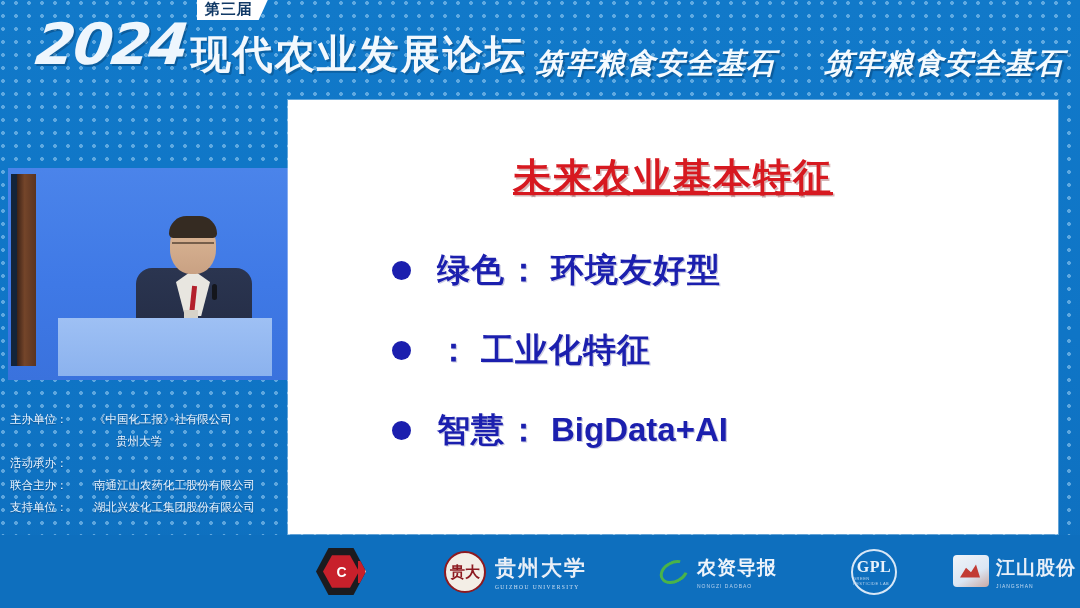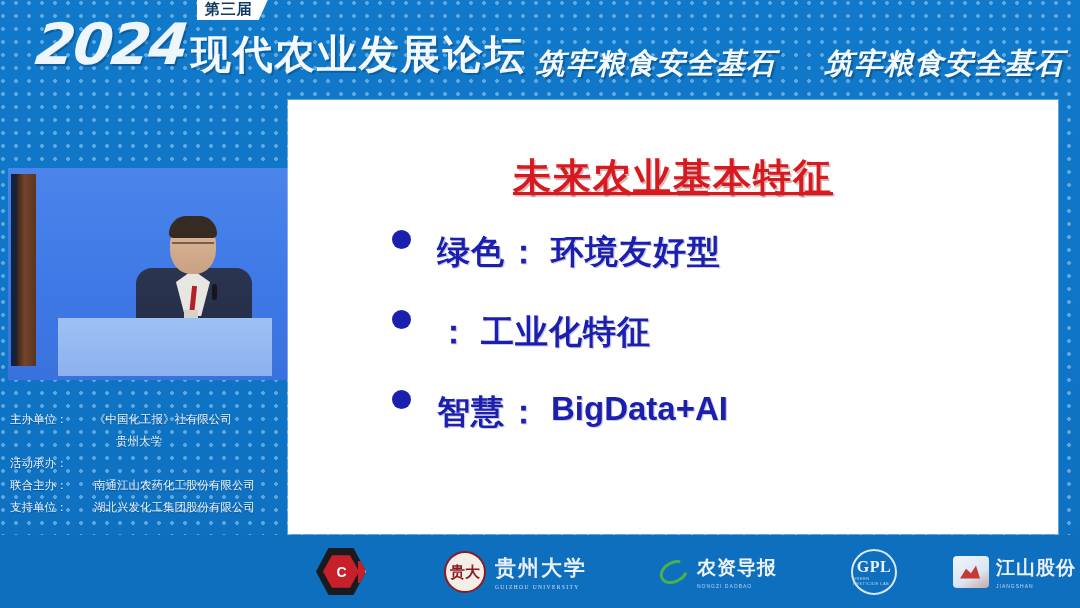--- a/index.html
+++ b/index.html
@@ -198,21 +198,21 @@
     text-shadow: 1.5px 1.5px 0 rgba(120,10,12,0.30);
     text-decoration: underline;
   }
   .bullets {
     position: absolute;
     left: 104px; top: 130px;
     right: 40px;
   }
   .bullet {
     display: flex;
-    align-items: flex-start;
+    align-items: center;
     height: 80px;
     font-size: 33px;
     font-weight: 700;
     color: #1b1fae;
     letter-spacing: 1px;
     font-family: "DejaVu Sans", sans-serif;
     text-shadow: 1.2px 1.2px 0 rgba(20,20,120,0.22);
   }
   .dot {
     width: 19px; height: 19px;
@@ -320,21 +320,21 @@
     width: 46px; height: 46px; border-radius: 50%;
     border: 2px solid #d8e7f6;
     display: flex; align-items: center; justify-content: center;
     flex-direction: column;
   }
   .gpl-t { color: #e9f2fb; font-size: 16px; font-weight: 700; letter-spacing: 0.5px;
            font-family: "Liberation Serif", serif; }
   .gpl-s { color: #bcd6ef; font-size: 4px; letter-spacing: 0.5px; }
 
   
-  .logo-js { margin-left: 56px; display: flex; align-items: center; }
+  .logo-js { margin-left: 56px; display: flex; align-items: flex-start; }
   .js-mark {
     width: 36px; height: 32px;
     background: linear-gradient(150deg,#f0f4f9 0%, #dbe6f3 60%, #c8a8a4 100%);
     border-radius: 4px;
     position: relative;
   }
   .js-mark::after {
     content: "";
     position: absolute; left: 7px; top: 9px;
     width: 20px; height: 14px;

